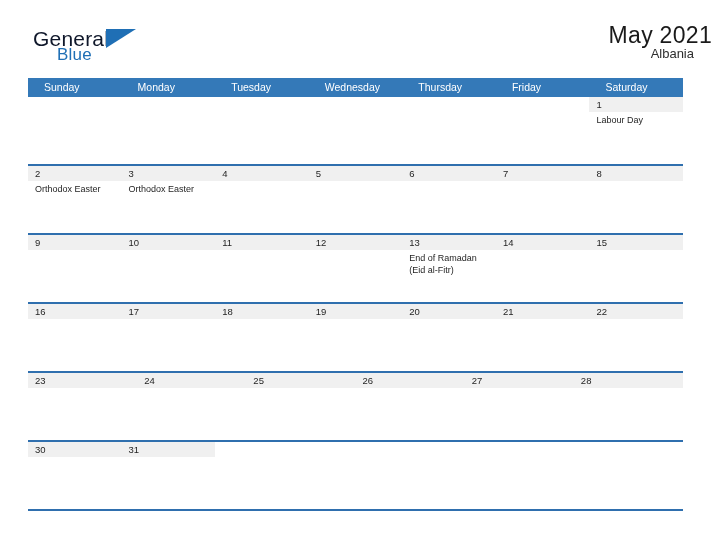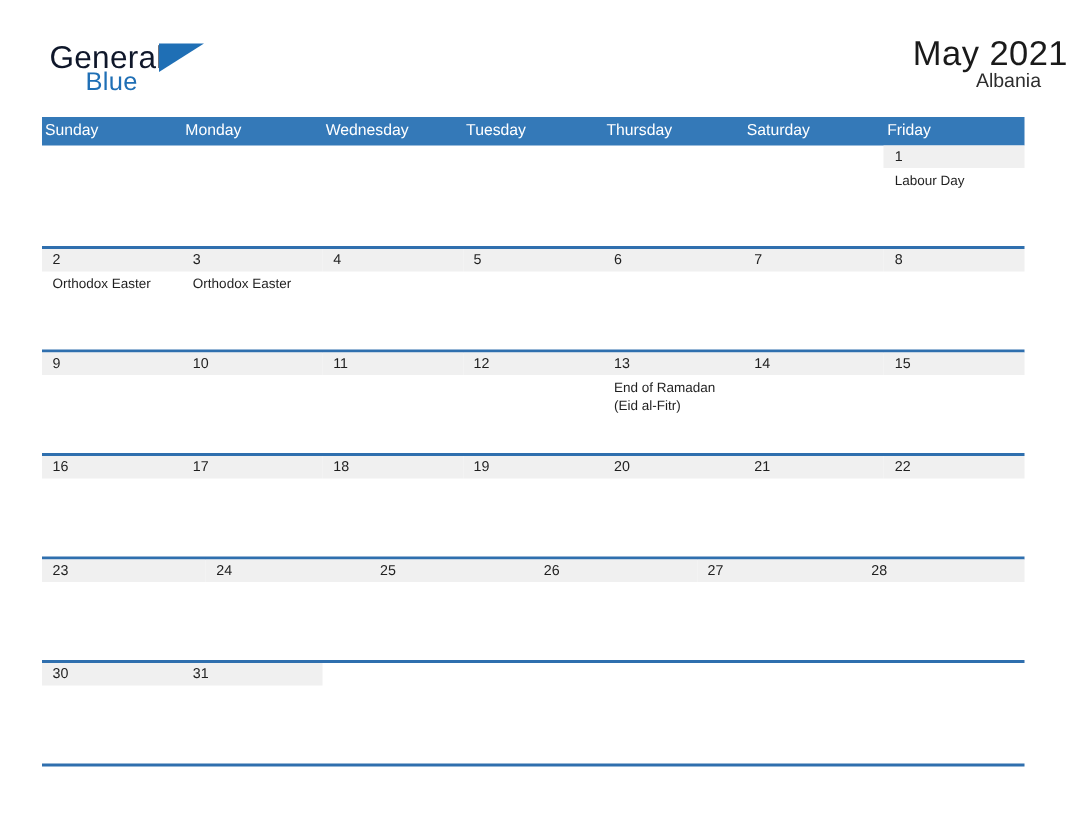--- a/index.html
+++ b/index.html
@@ -91,21 +91,21 @@
   .weekday-row {
     display: flex;
     background: #3479b8;
     height: 19px;
   }
   .weekday-cell {
     flex: 1 1 0;
     color: #ffffff;
     font-size: 10.5px;
     line-height: 19px;
-    padding-left: 2px;
+    padding-left: 16px;
     box-sizing: border-box;
     white-space: nowrap;
   }
 
   .week-row {
     position: relative;
     height: 67px;
     border-top: 2px solid #2f6fae;
     display: flex;
   }
@@ -165,25 +165,25 @@
   <div class="cal-title">May 2021</div>
 
   <div class="cal-region">Albania</div>
 
 </div>
 
 <div class="calendar">
   <div class="weekday-row" id="weekday-row">
       <div class="weekday-cell">Sunday</div>
       <div class="weekday-cell">Monday</div>
+      <div class="weekday-cell">Tuesday</div>
       <div class="weekday-cell">Wednesday</div>
-      <div class="weekday-cell">Tuesday</div>
       <div class="weekday-cell">Thursday</div>
+      <div class="weekday-cell">Friday</div>
       <div class="weekday-cell">Saturday</div>
-      <div class="weekday-cell">Friday</div>
     </div>
   <div id="weeks-container">
       <div class="week-row first-week">
         <div class="day-cell empty">
           <div class="daynum-band"></div>
         </div>
         <div class="day-cell empty">
           <div class="daynum-band"></div>
         </div>
         <div class="day-cell empty">

